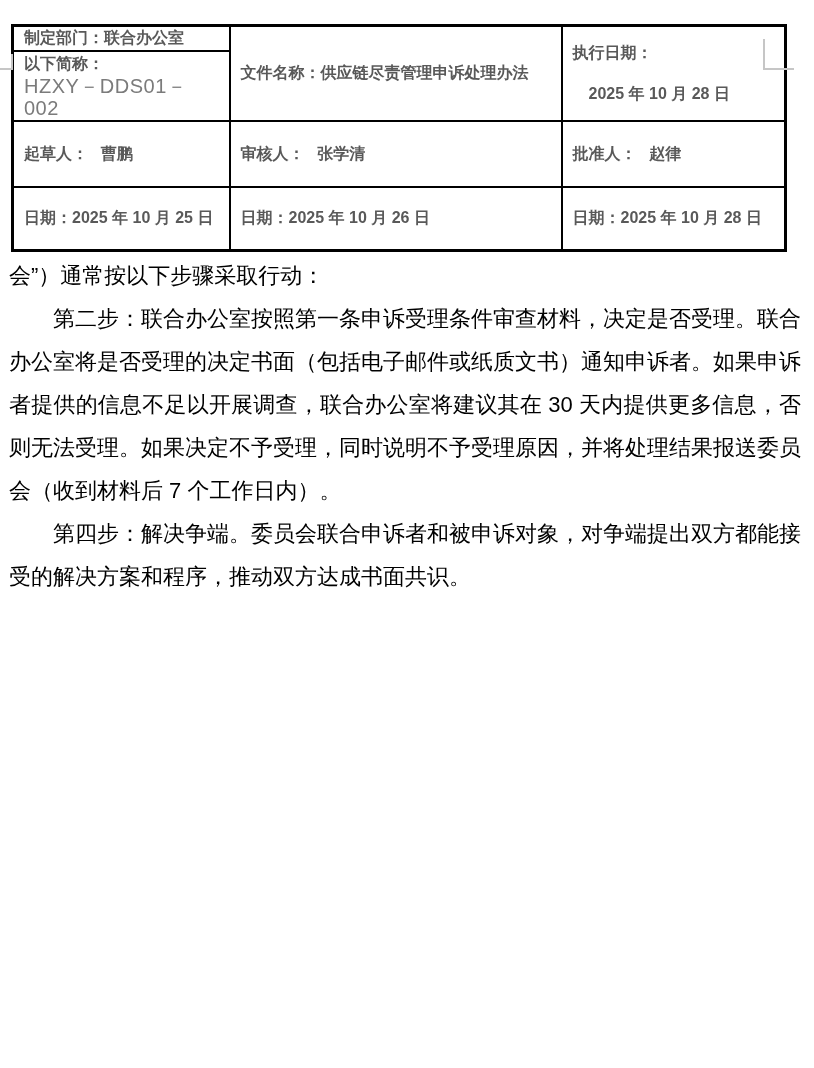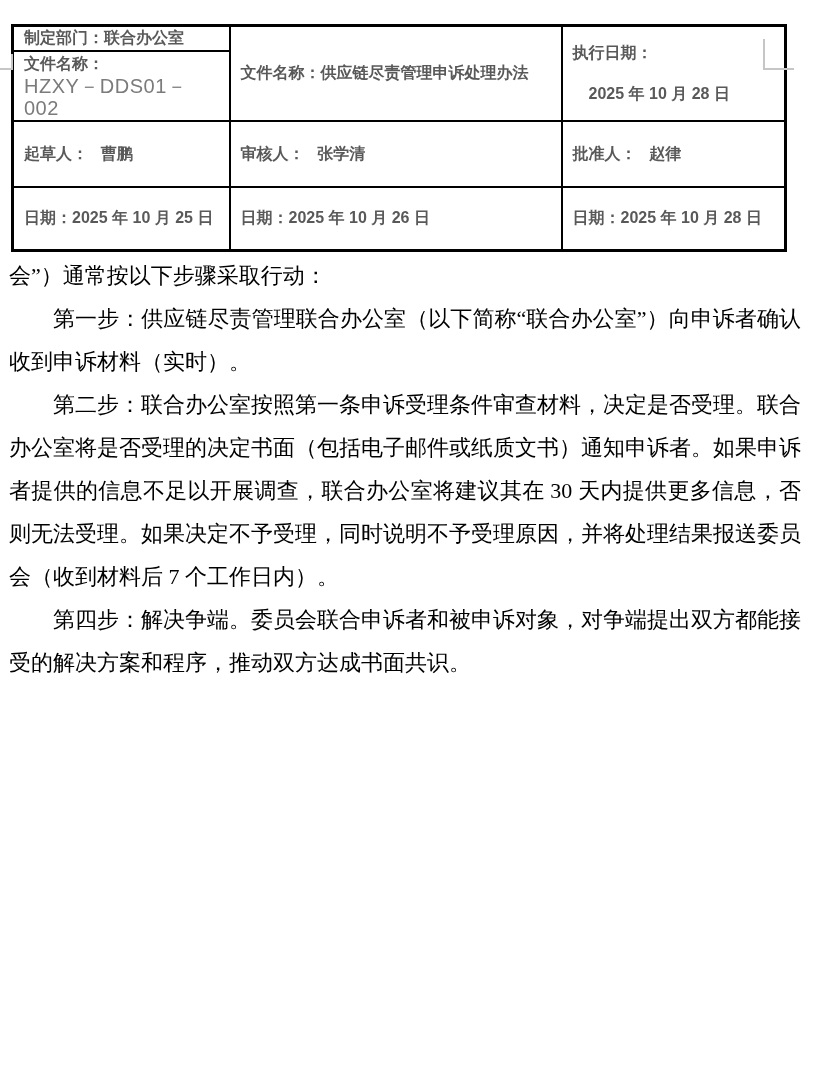--- a/index.html
+++ b/index.html
@@ -47,21 +47,21 @@
   tr.rC td{height:62px;font-family:Liberation Serif, serif;}
   tr.rD td{height:59px;}
   td.cell-doc-no{vertical-align:middle;line-height:22px;}
   .code-value{font-weight:normal;color:var(--code-text);font-size:20px;letter-spacing:0.5px;}
   .exec-val{padding-left:1em;margin-top:20px;}
   .pname{margin-left:0.8em;}
 
   
   .body-text{
     position:absolute;left:9px;top:254px;width:792px;
-    font-family:Liberation Serif, serif;
+    font-family:Liberation Sans, sans-serif;
     font-size:22px;line-height:43px;
     color:var(--body-text);
     text-align:justify;
     z-index:1;
   }
   .body-text p{margin:0;padding:0;}
   .body-text p.indent{text-indent:2em;}
 </style>
 </head>
 <body>
@@ -87,21 +87,21 @@
       <td rowspan="2">
         <span>文件名称：供应链尽责管理申诉处理办法</span>
       </td>
       <td rowspan="2">
         <div>执行日期：</div>
         <div class="exec-val">2025 年 10 月 28 日</div>
       </td>
     </tr>
     <tr class="rB">
       <td class="cell-doc-no">
-        <div>文件名称：</div>
+        <div>以下简称：</div>
         <div class="code-value">HZXY－DDS01－002</div>
       </td>
     </tr>
     <tr class="rC">
       <td>
         <span>起草人：</span><span class="pname">曹鹏</span>
       </td>
       <td>
         <span>审核人：</span><span class="pname">张学清</span>
       </td>
@@ -118,18 +118,17 @@
       </td>
       <td>
         <span>日期：2025 年 10 月 28 日</span>
       </td>
     </tr>
   </tbody>
     </table>
 
   <div class="body-text">
     <p>会”）通常按以下步骤采取行动：</p>
-    <p class="indent">第一步：供应链尽责管理联合办公室（以下简称“联合办公室”）向申诉者确认收到申诉材料（实时）。</p>
     <p class="indent">第二步：联合办公室按照第一条申诉受理条件审查材料，决定是否受理。联合办公室将是否受理的决定书面（包括电子邮件或纸质文书）通知申诉者。如果申诉者提供的信息不足以开展调查，联合办公室将建议其在 30 天内提供更多信息，否则无法受理。如果决定不予受理，同时说明不予受理原因，并将处理结果报送委员会（收到材料后 7 个工作日内）。</p>
     <p class="indent">第四步：解决争端。委员会联合申诉者和被申诉对象，对争端提出双方都能接受的解决方案和程序，推动双方达成书面共识。</p>
   </div>
 
 </div>
 
 </body></html>

